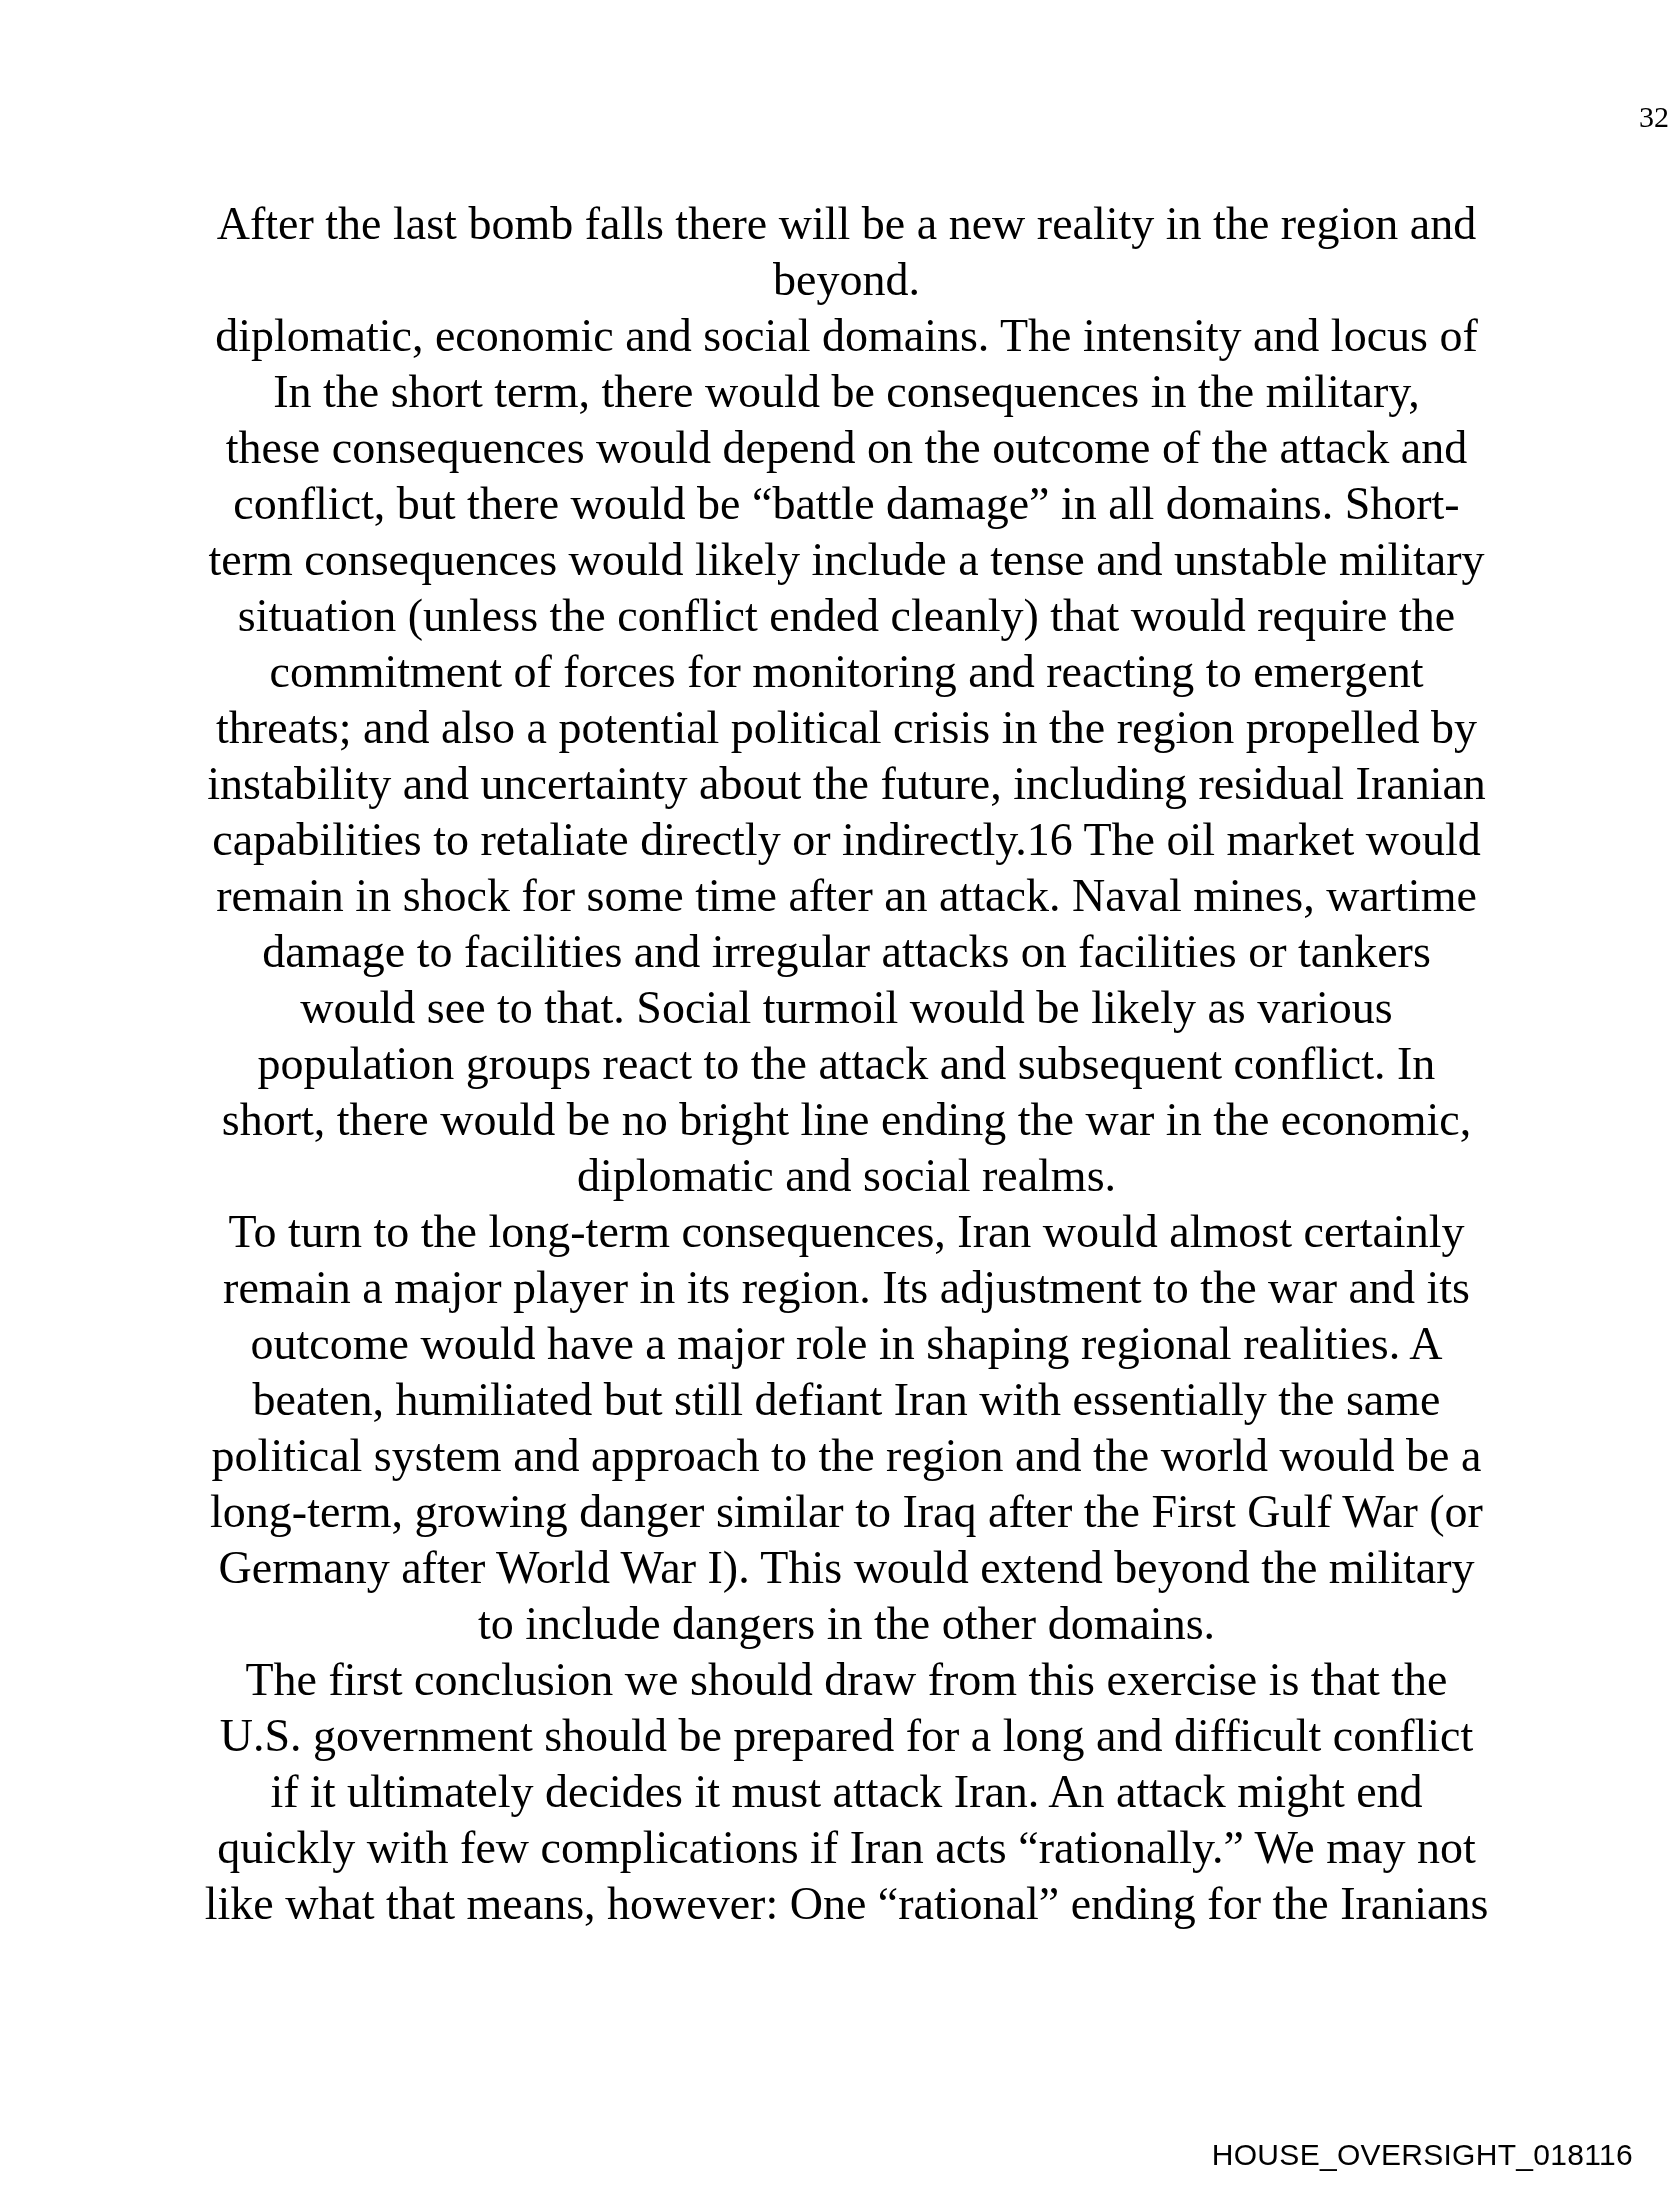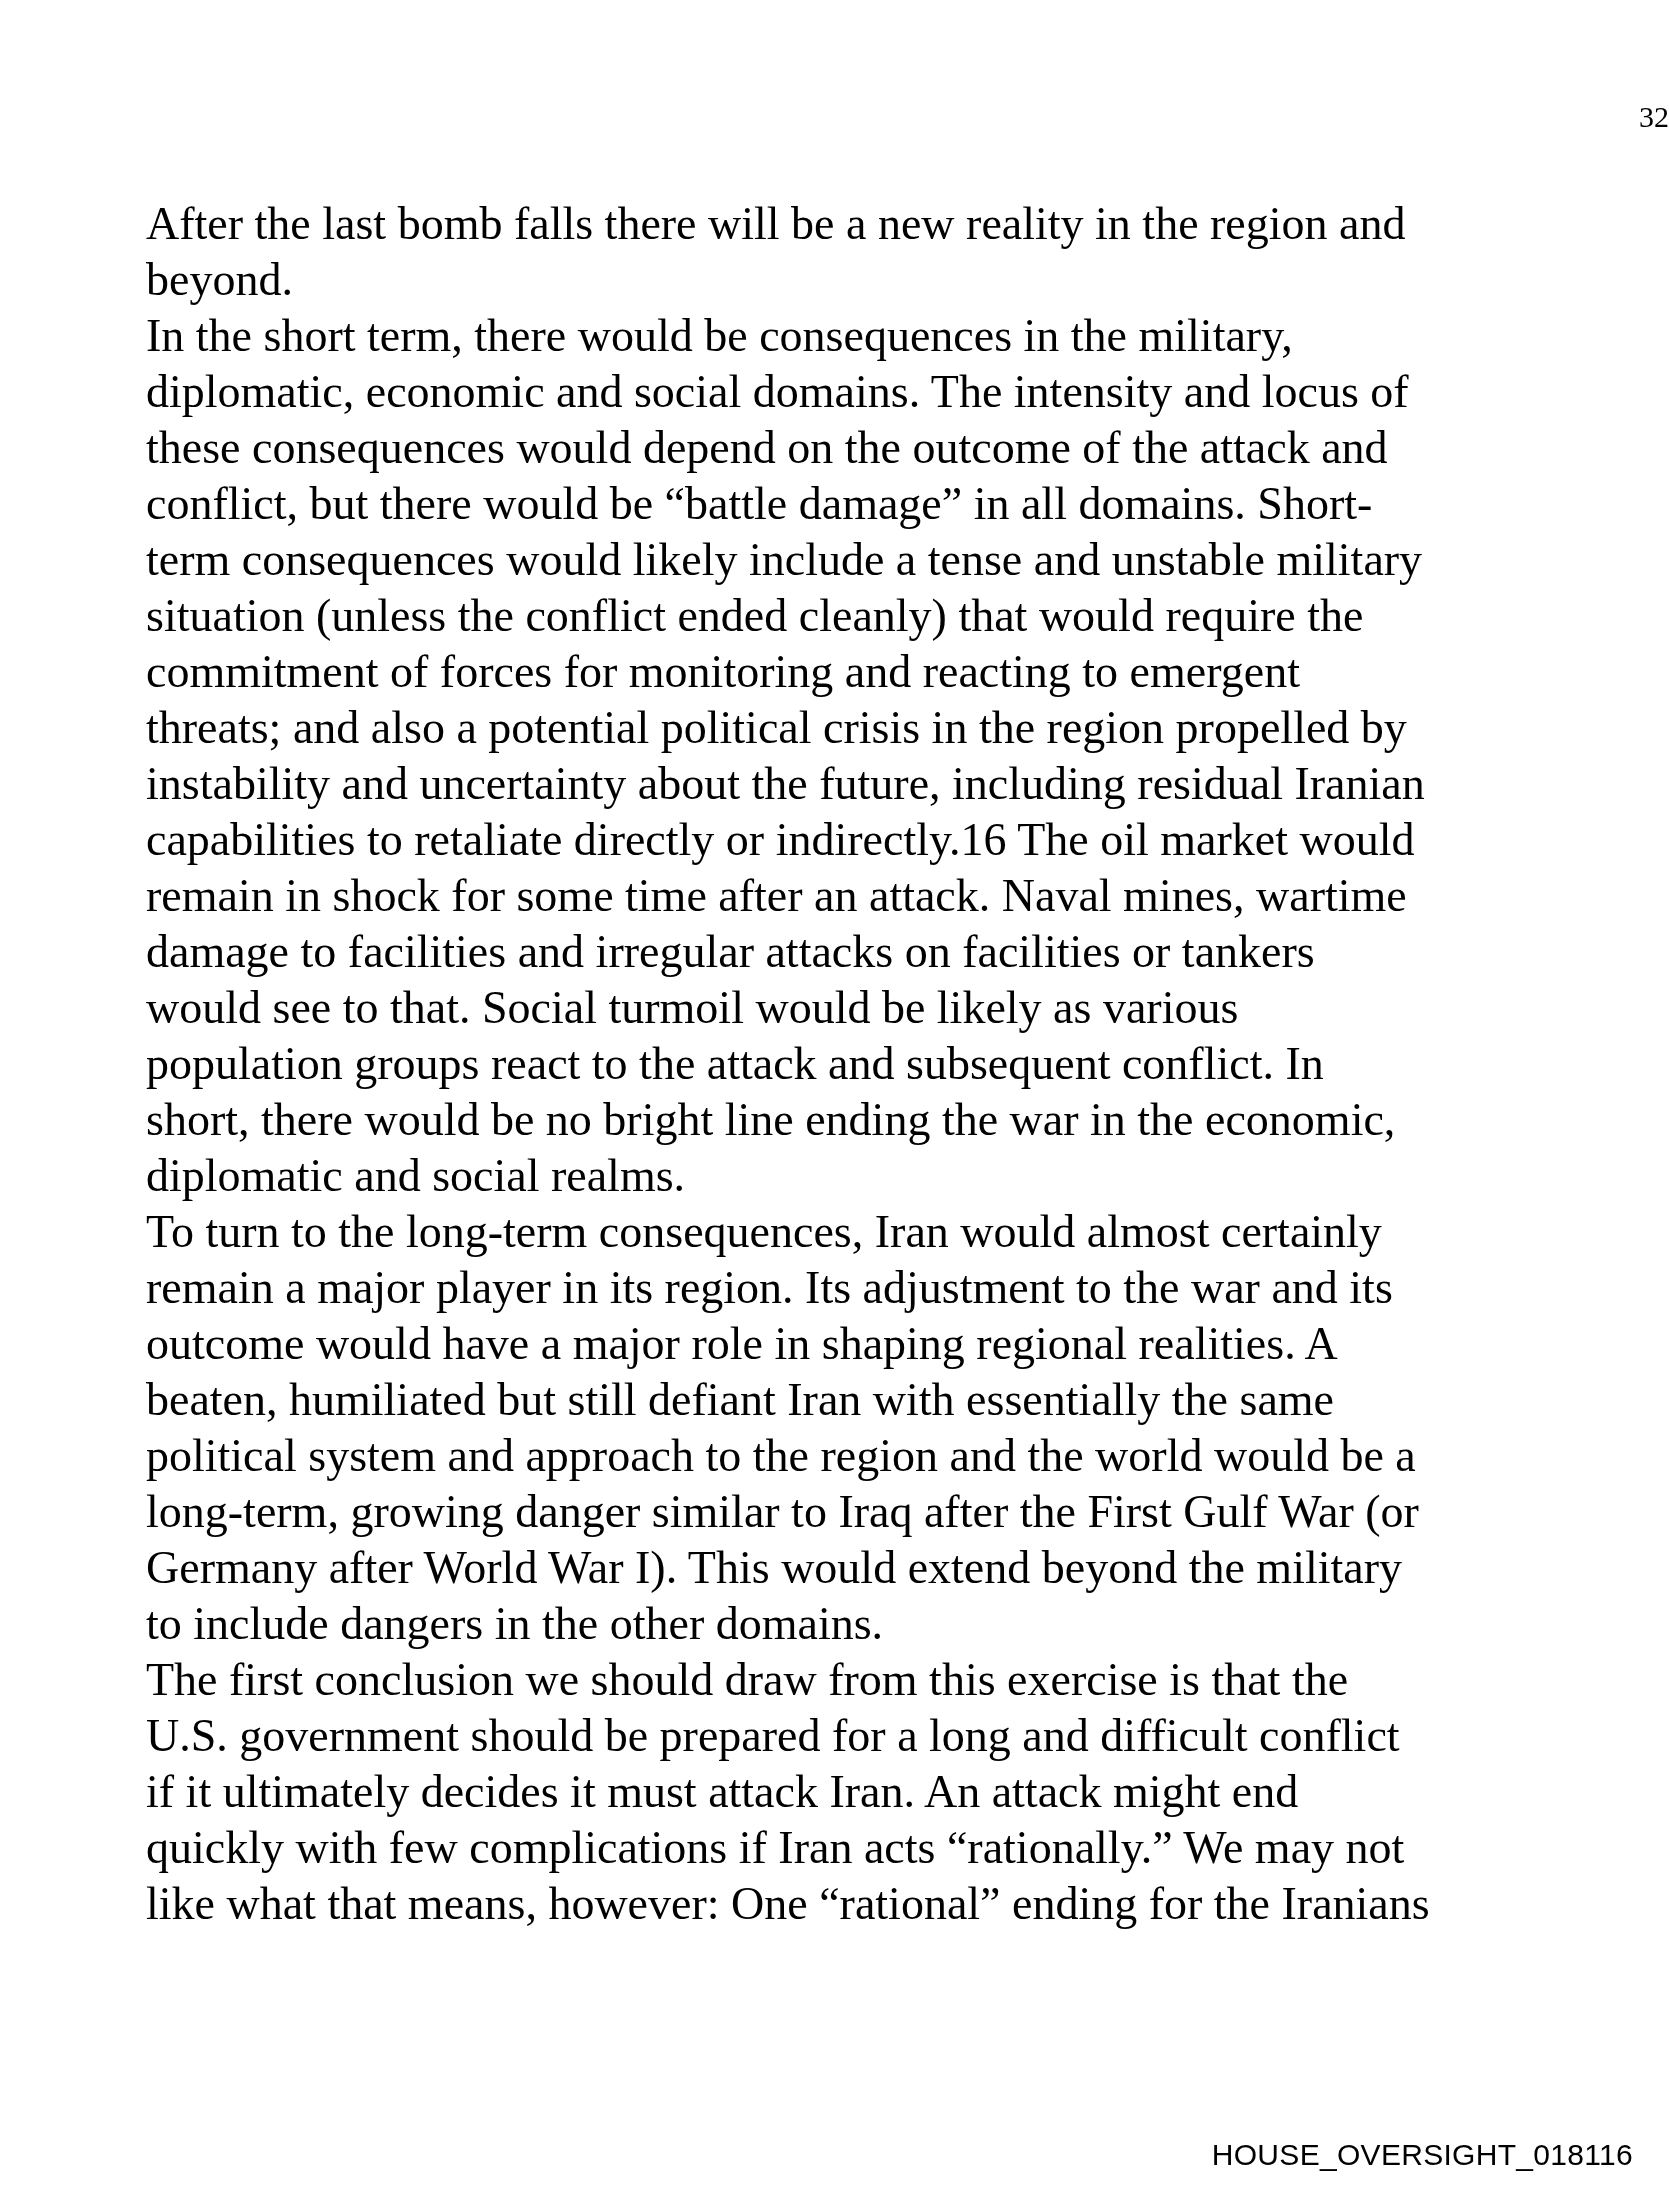--- a/index.html
+++ b/index.html
@@ -25,20 +25,21 @@
       line-height: 39px;
     }
     .body-text {
       position: absolute;
       top: 196px;
       left: 146px;
       width: 1401px;
       font-family: "Liberation Serif", serif;
       font-size: 46px;
       line-height: 56px;
+      text-align: center;
     }
     .line {
       display: block;
       white-space: nowrap;
     }
     .footer-id {
       position: absolute;
       top: 2136px;
       right: 36px;
       font-family: "Liberation Sans", sans-serif;
@@ -49,22 +50,22 @@
     }
   </style>
 </head>
 <body>
 
 <div class="page-number">32</div>
 
 <div class="body-text">
   <span class="line">After the last bomb falls there will be a new reality in the region and</span>
   <span class="line">beyond.</span>
+  <span class="line">diplomatic, economic and social domains. The intensity and locus of</span>
   <span class="line">In the short term, there would be consequences in the military,</span>
-  <span class="line">diplomatic, economic and social domains. The intensity and locus of</span>
   <span class="line">these consequences would depend on the outcome of the attack and</span>
   <span class="line">conflict, but there would be “battle damage” in all domains. Short-</span>
   <span class="line">term consequences would likely include a tense and unstable military</span>
   <span class="line">situation (unless the conflict ended cleanly) that would require the</span>
   <span class="line">commitment of forces for monitoring and reacting to emergent</span>
   <span class="line">threats; and also a potential political crisis in the region propelled by</span>
   <span class="line">instability and uncertainty about the future, including residual Iranian</span>
   <span class="line">capabilities to retaliate directly or indirectly.16 The oil market would</span>
   <span class="line">remain in shock for some time after an attack. Naval mines, wartime</span>
   <span class="line">damage to facilities and irregular attacks on facilities or tankers</span>

